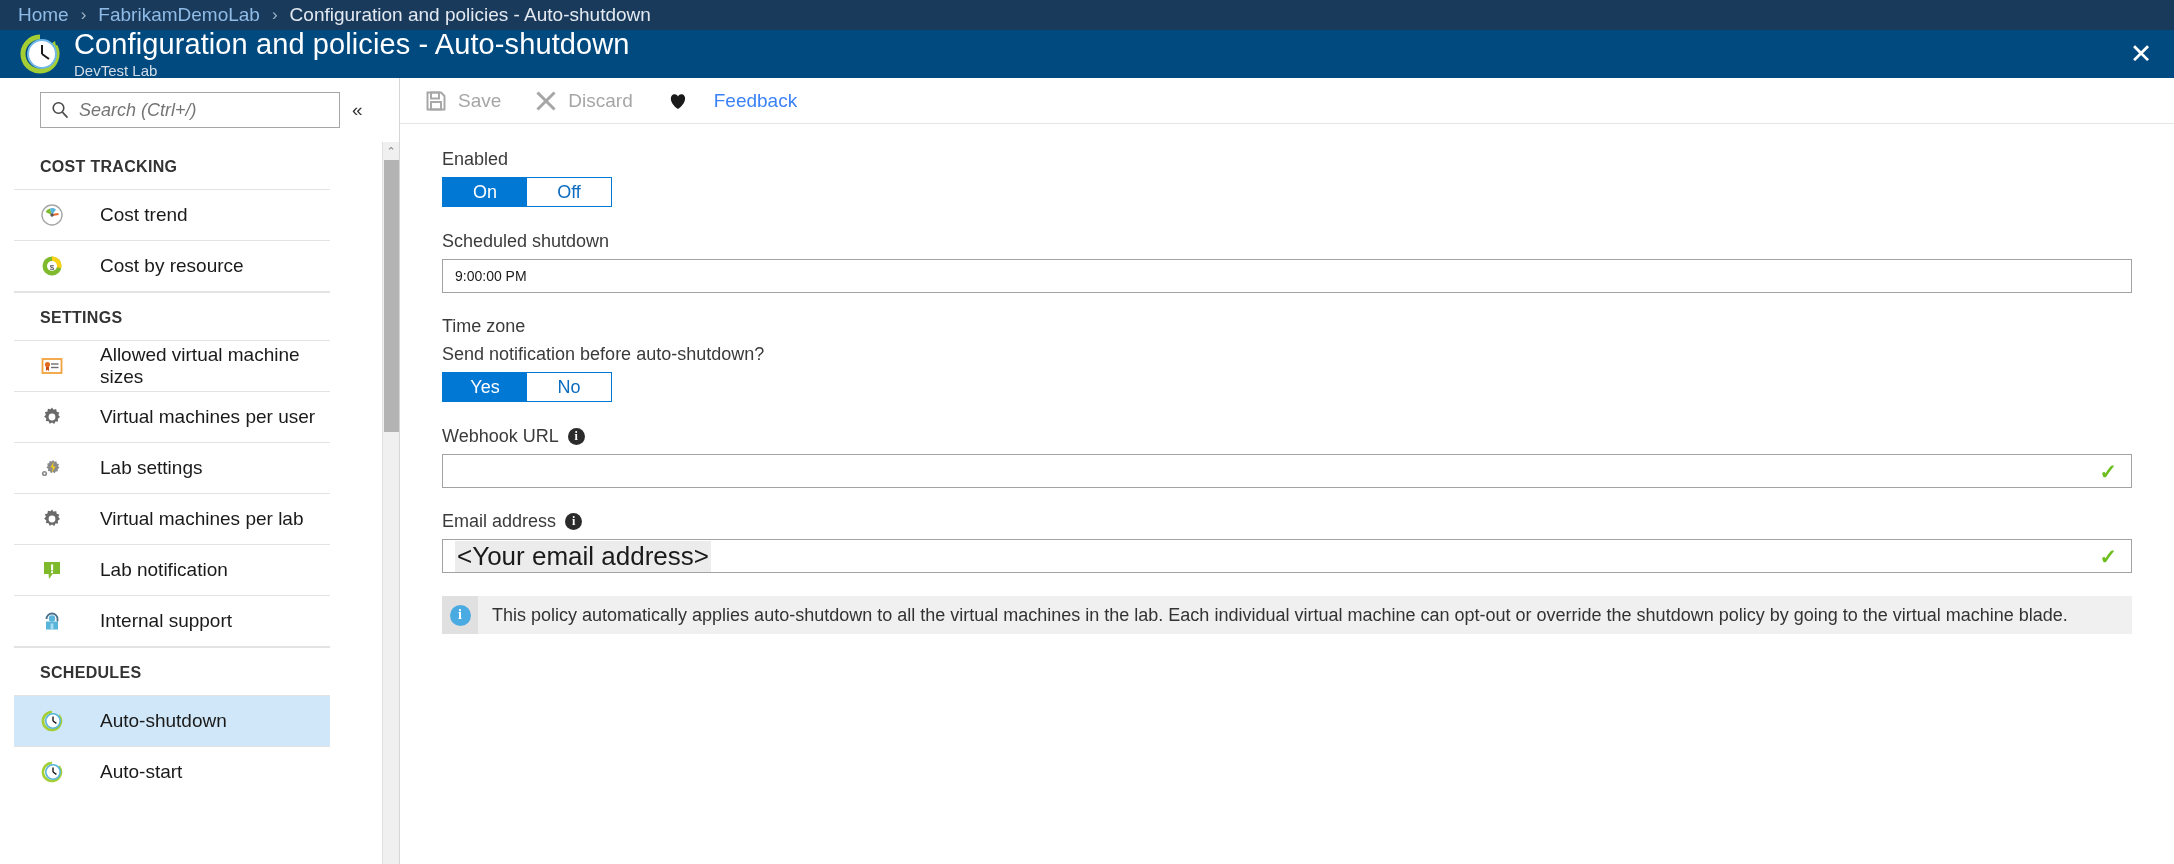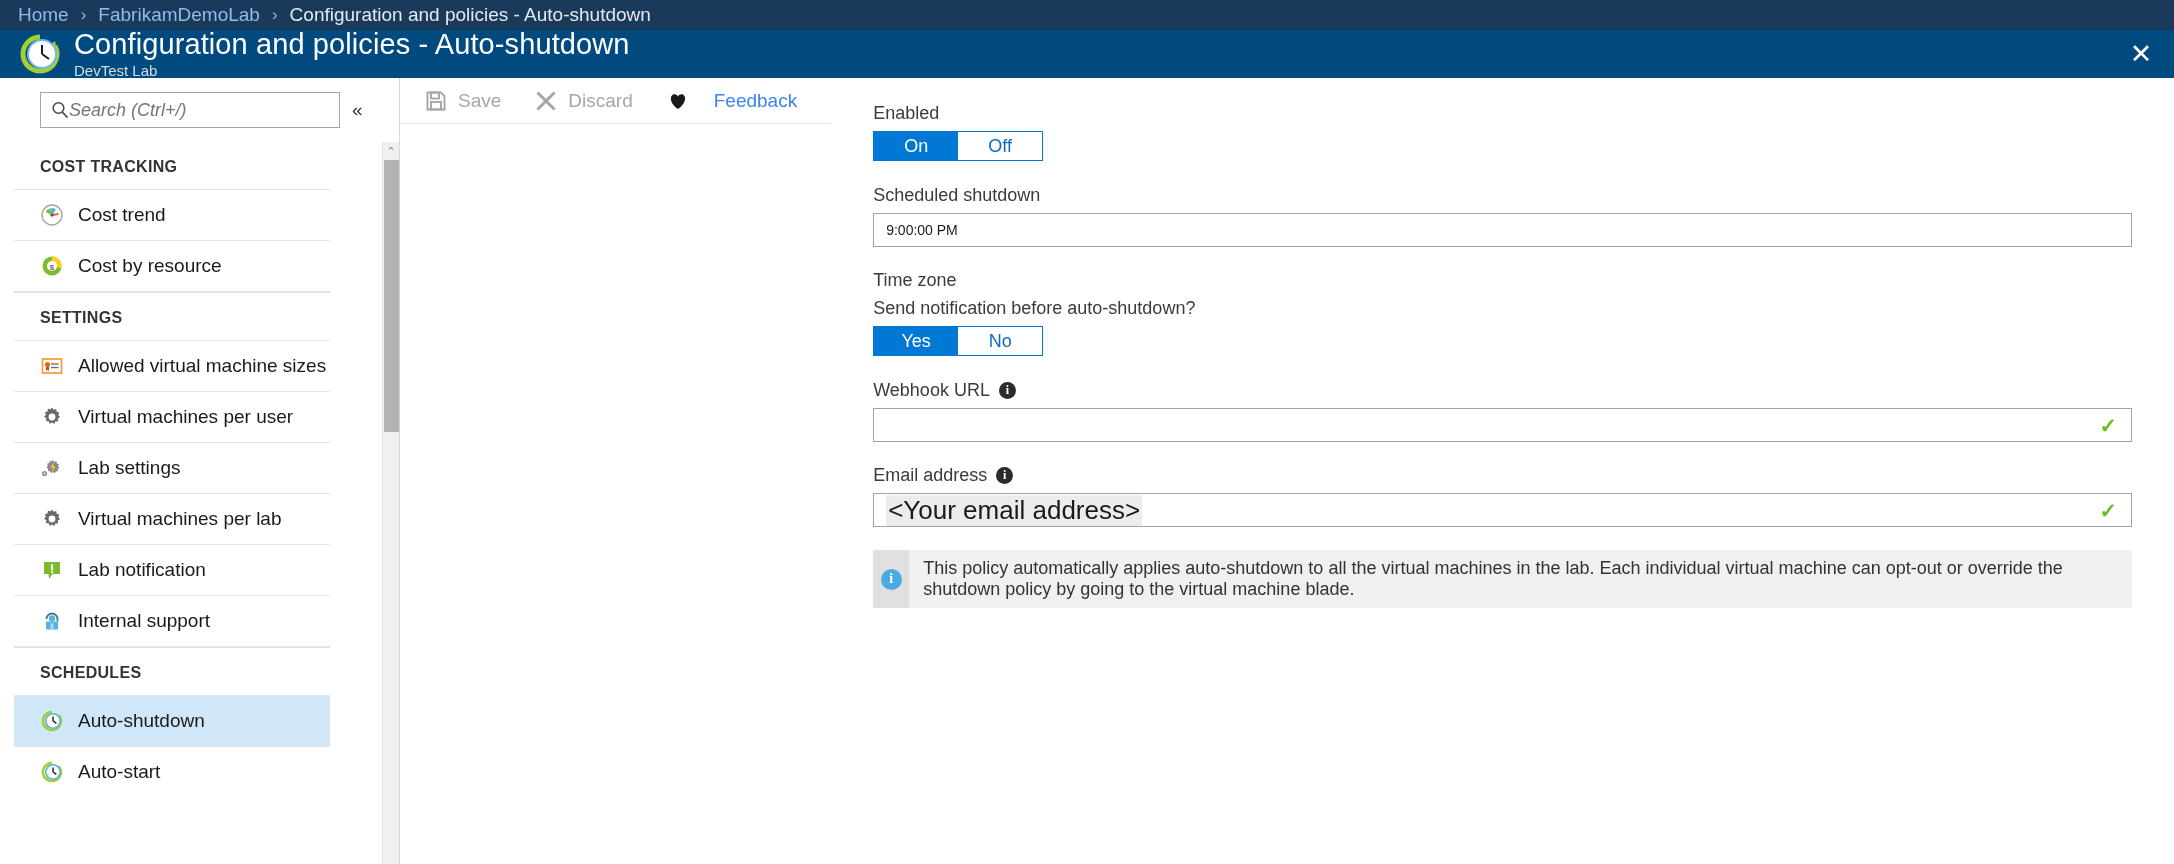--- a/index.html
+++ b/index.html
@@ -78,21 +78,21 @@
   }
   .search-box {
     width: 300px; height: 36px;
     border: 1px solid #a6a6a6; background: #fff;
     display: flex; align-items: center; padding-left: 10px;
   }
   .search-input {
     border: none; outline: none;
     font-family: "Liberation Sans", sans-serif;
     font-size: 18px; font-style: italic; color: #767676;
-    width: 240px; background: transparent;
+    width: 240px; margin-left: 10px; background: transparent;
   }
   .collapse-btn {
     margin-left: 12px; color: #333; font-size: 19px;
     cursor: pointer; user-select: none;
   }
   .nav-scroll {
     flex: 1 1 auto; overflow: hidden; position: relative;
     padding-left: 40px;
   }
   .nav-inner { width: 290px; }
@@ -105,40 +105,40 @@
     display: flex; align-items: center;
     height: 51px; border-top: 1px solid #e3e3e3;
     cursor: pointer; padding-left: 26px;
     margin-left: -26px; width: 316px;
   }
   .nav-item.selected { background: #cfe7f8; }
   .nav-icon {
     width: 24px; height: 24px; flex: 0 0 24px;
     margin-right: 14px; position: relative;
   }
-  .nav-label { font-size: 19px; color: #1a1a1a; }
+  .nav-label { font-size: 19px; color: #1a1a1a; margin-left: 22px; }
 
   
   .sb-track {
     position: absolute; right: 0px; top: 64px;
     width: 17px; bottom: 0; background: #f0f0f0;
     border-left: 1px solid #e0e0e0;
   }
   .sb-up {
     height: 18px; background: #f0f0f0;
     display: flex; align-items: center; justify-content: center;
     color: #808080; font-size: 11px; cursor: pointer;
   }
   .sb-thumb {
     position: absolute; top: 18px; left: 1px;
     width: 15px; height: 272px; background: #b3b3b3; cursor: pointer;
   }
 
   
-  .content { flex: 1 1 auto; display: flex; flex-direction: row; min-width: 0; background:#fff; }
+  .content { flex: 1 1 auto; display: flex; flex-direction: column; min-width: 0; background:#fff; }
   .cmdbar {
     height: 46px; flex: 0 0 46px;
     display: flex; align-items: center;
     padding-left: 25px; border-bottom: 1px solid #e6e6e6;
   }
   .cmd {
     display: flex; align-items: center;
     margin-right: 34px; cursor: pointer;
     font-size: 19px;
   }

